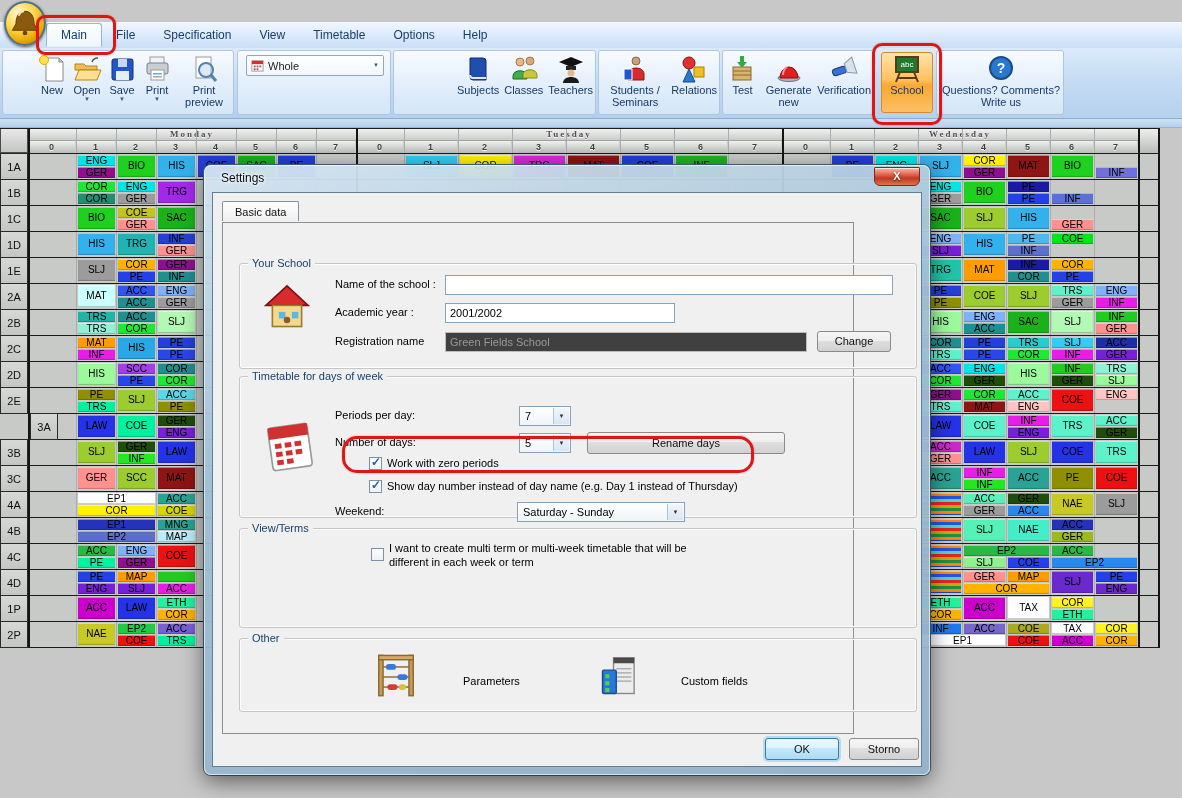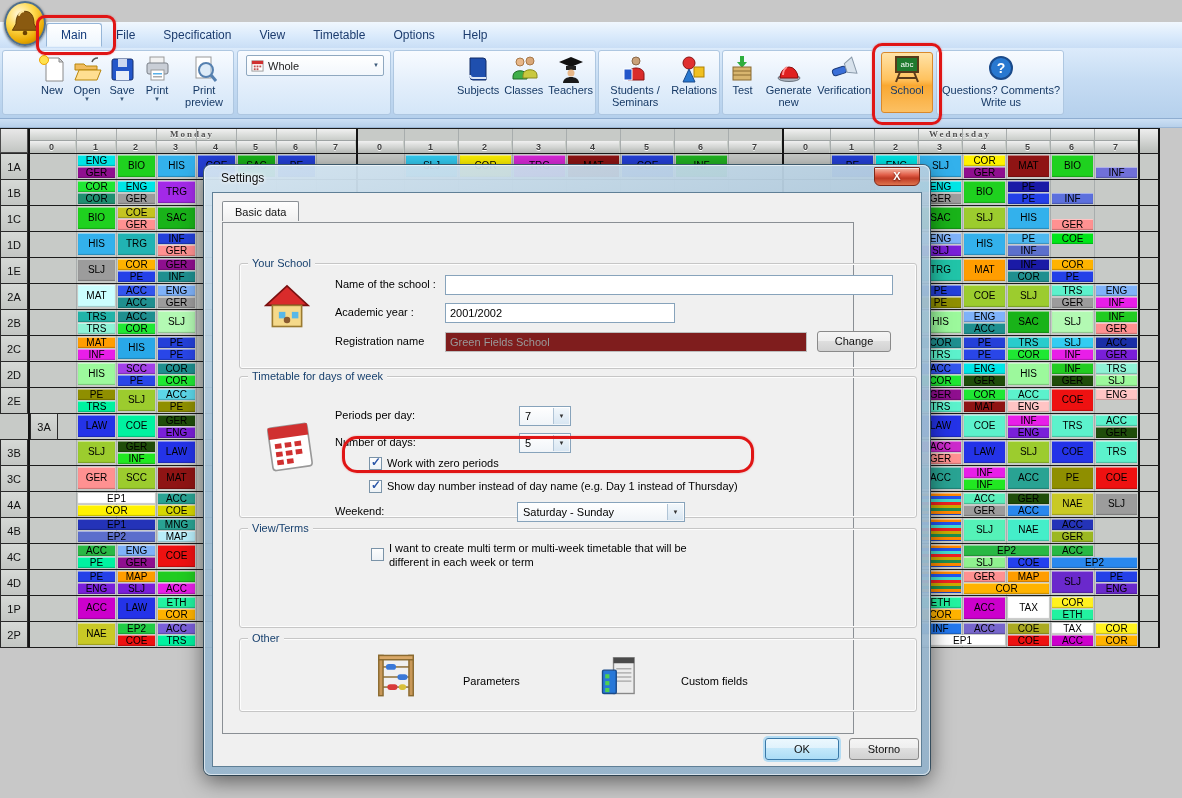--- a/index.html
+++ b/index.html
@@ -41,21 +41,21 @@
   .dialog{position:absolute;left:204px;top:165px;width:726px;height:610px;z-index:40;border-radius:7px;background:linear-gradient(165deg,rgba(213,230,242,.95),rgba(160,190,212,.95) 40%,rgba(148,178,202,.95));box-shadow:0 6px 22px rgba(0,0,0,.55),0 0 0 1px #48697f,inset 0 0 0 1px rgba(255,255,255,.6)}
   .dlg-title{position:absolute;left:17px;top:6px;font-size:12px;color:#0c0c0c;text-shadow:0 0 4px #fff,0 0 4px #fff}
   .dlg-close{position:absolute;right:10px;top:2px;width:46px;height:19px;border-radius:1px 1px 6px 6px;background:linear-gradient(#f6bcaa,#e2604a 40%,#bf3a24 60%,#de744e);border:1px solid #7e2818;box-shadow:inset 0 1px 0 rgba(255,255,255,.65);color:#fff;font-weight:bold;font-size:11px;text-align:center;line-height:17px;text-shadow:0 1px 2px #5a1408;box-sizing:border-box;cursor:default}
   .dlg-client{position:absolute;left:8px;top:27px;width:710px;height:575px;background:#f0f0f0;border:1px solid #5f7f96;box-sizing:border-box}
   .tab{position:absolute;left:9px;top:8px;padding:4px 12px 3px;background:linear-gradient(#fefefe,#f0f0f0);border:1px solid #8a8f94;border-bottom:none;border-radius:2px 2px 0 0;font-size:11px;color:#111;z-index:2}
   .tabpanel{position:absolute;left:9px;top:29px;width:632px;height:512px;border:1px solid #8a8f94;background:#f0f0f0;box-sizing:border-box}
   .group{position:absolute;left:16px;width:676px;border:1px solid #c6c6c6;border-radius:3px;box-shadow:inset 0 0 0 1px #fdfdfd}
   .glabel{position:absolute;top:-7px;left:8px;background:#f0f0f0;padding:0 4px;font-size:11px;color:#17406e;white-space:nowrap}
   .lbl{position:absolute;font-size:11px;color:#000;white-space:nowrap}
   .txt{position:absolute;height:20px;background:#fff;border:1px solid #87a3bb;font-size:11px;padding:0 4px;box-sizing:border-box;line-height:18px;color:#000}
-  .txt.dis{background:#7f1d1d;color:#999;border-color:#bdbdbd}
+  .txt.dis{background:#404040;color:#999;border-color:#bdbdbd}
   .btn{position:absolute;background:linear-gradient(#f5f5f5,#eeeeee 45%,#dfdfdf 46%,#d1d1d1);border:1px solid #8a8a8a;border-radius:3px;font-size:11px;color:#111;text-align:center;box-sizing:border-box;line-height:19px;cursor:default}
   .btn.default{background:linear-gradient(#ecf8fe,#dff2fc 45%,#c4e8fa 46%,#abdcf6);border:1px solid #3a79a8;box-shadow:0 0 0 2px rgba(120,200,245,.5)}
   .combo{position:absolute;height:20px;background:linear-gradient(#ffffff,#f0f4f8);border:1px solid #87a3bb;font-size:11px;box-sizing:border-box;padding:0 18px 0 5px;line-height:18px;color:#000;white-space:nowrap;overflow:hidden}
   .carrow{position:absolute;right:1px;top:1px;bottom:1px;width:15px;background:linear-gradient(#f2f7fb,#d8e6f2);border-left:1px solid #b0c4d6;text-align:center;font-size:6px;line-height:17px;color:#333}
   .cb{position:absolute;width:13px;height:13px;background:linear-gradient(#fdfdfd,#edf2f6);border:1px solid #7a93a8;box-sizing:border-box}
   .cb.on::after{content:"\2713";position:absolute;left:1px;top:-3px;font-size:12px;font-weight:bold;color:#2a56a8}
   .dico{position:absolute}
   .dico svg{width:100%;height:100%}
 
   
@@ -251,20 +251,21 @@
         <span>Questions? Comments? Write us</span>
       </div>
     </div>
   </div>
 
   <div class="substrip"></div>
 
   <div id="tt">
       <div class="corner" style="left: 0px; top: 0px; width: 28px; height: 25px; line-height: 25px;"></div>
       <div class="dayhead" style="left: 28px; top: 0px; width: 328px; height: 13px; line-height: 13px;">Monday</div>
+      <div class="dayhead" style="left: 356px; top: 0px; width: 426px; height: 13px; line-height: 13px;">Tuesday</div>
       <div class="dayhead" style="left: 782px; top: 0px; width: 356px; height: 13px; line-height: 13px;">Wednesday</div>
       <div class="phead" style="left: 28px; top: 13px; width: 48px; height: 12px; line-height: 12px;">0</div>
       <div class="phead" style="left: 76px; top: 13px; width: 40px; height: 12px; line-height: 12px;">1</div>
       <div class="phead" style="left: 116px; top: 13px; width: 40px; height: 12px; line-height: 12px;">2</div>
       <div class="phead" style="left: 156px; top: 13px; width: 40px; height: 12px; line-height: 12px;">3</div>
       <div class="phead" style="left: 196px; top: 13px; width: 40px; height: 12px; line-height: 12px;">4</div>
       <div class="phead" style="left: 236px; top: 13px; width: 40px; height: 12px; line-height: 12px;">5</div>
       <div class="phead" style="left: 276px; top: 13px; width: 40px; height: 12px; line-height: 12px;">6</div>
       <div class="phead" style="left: 316px; top: 13px; width: 40px; height: 12px; line-height: 12px;">7</div>
       <div class="phead" style="left: 356px; top: 13px; width: 48px; height: 12px; line-height: 12px;">0</div>
@@ -621,20 +622,21 @@
                 <rect x="19" y="19" width="4" height="3" fill="#d03030"></rect>
                 <rect x="7" y="24" width="4" height="3" fill="#d03030"></rect>
                 <rect x="13" y="24" width="4" height="3" fill="#d03030"></rect>
               </g>
             </svg>
         </div>
         <span class="lbl" style="left:112px;top:186px">Periods per day:</span>
         <div class="combo" style="left:296px;top:183px;width:52px"><span>7</span><span class="carrow">▼</span></div>
         <span class="lbl" style="left:112px;top:213px">Number of days:</span>
         <div class="combo" style="left:296px;top:210px;width:52px"><span>5</span><span class="carrow">▼</span></div>
+        <div class="btn" style="left:364px;top:209px;width:198px;height:22px;line-height:21px">Rename days</div>
 
         <span class="cb on" style="left:146px;top:234px"></span>
         <span class="lbl" style="left:164px;top:234px">Work with zero periods</span>
         <span class="cb on" style="left:146px;top:257px"></span>
         <span class="lbl" style="left:164px;top:257px">Show day number instead of day name (e.g. Day 1 instead of Thursday)</span>
         <span class="lbl" style="left:112px;top:282px">Weekend:</span>
         <div class="combo" style="left:294px;top:279px;width:168px"><span>Saturday - Sunday</span><span class="carrow">▼</span></div>
 
         <div class="group" style="top:305px;height:98px">
           <span class="glabel">View/Terms</span>

